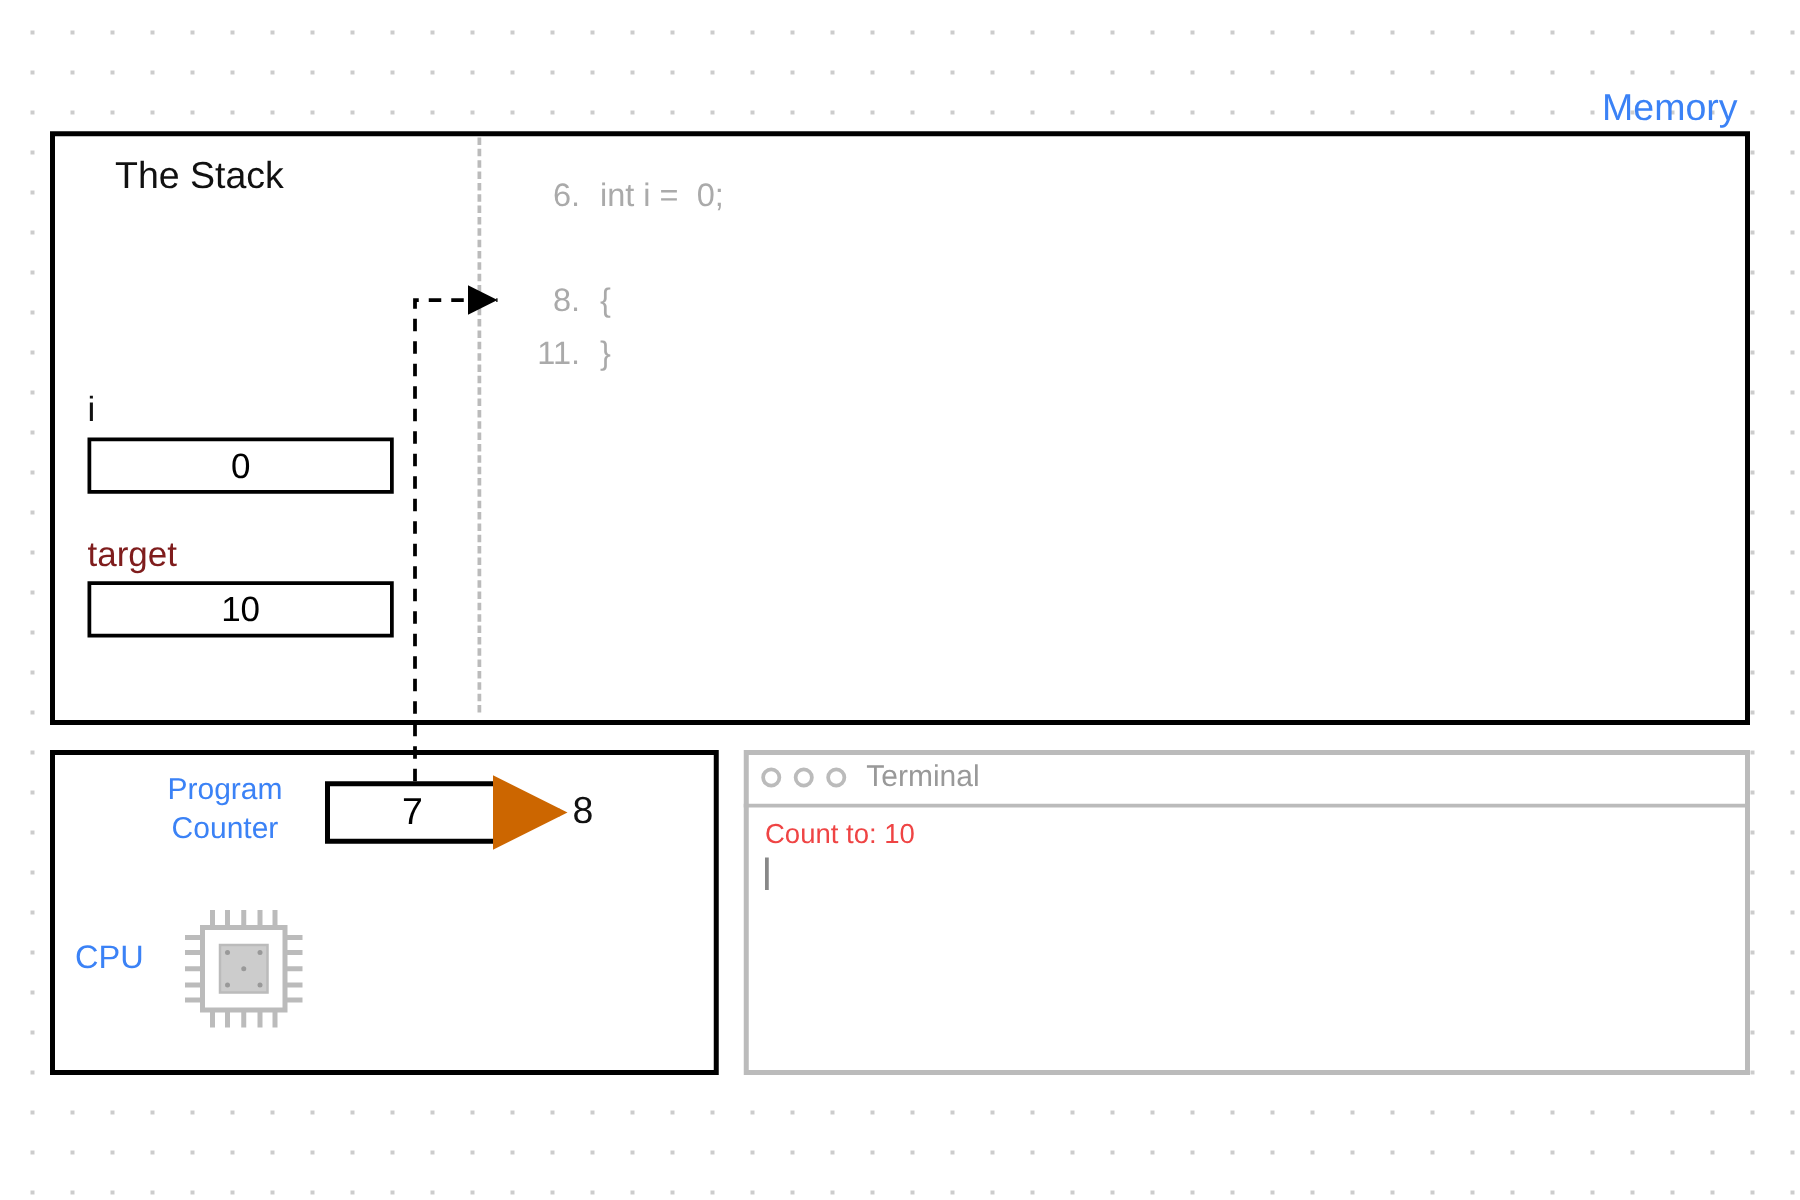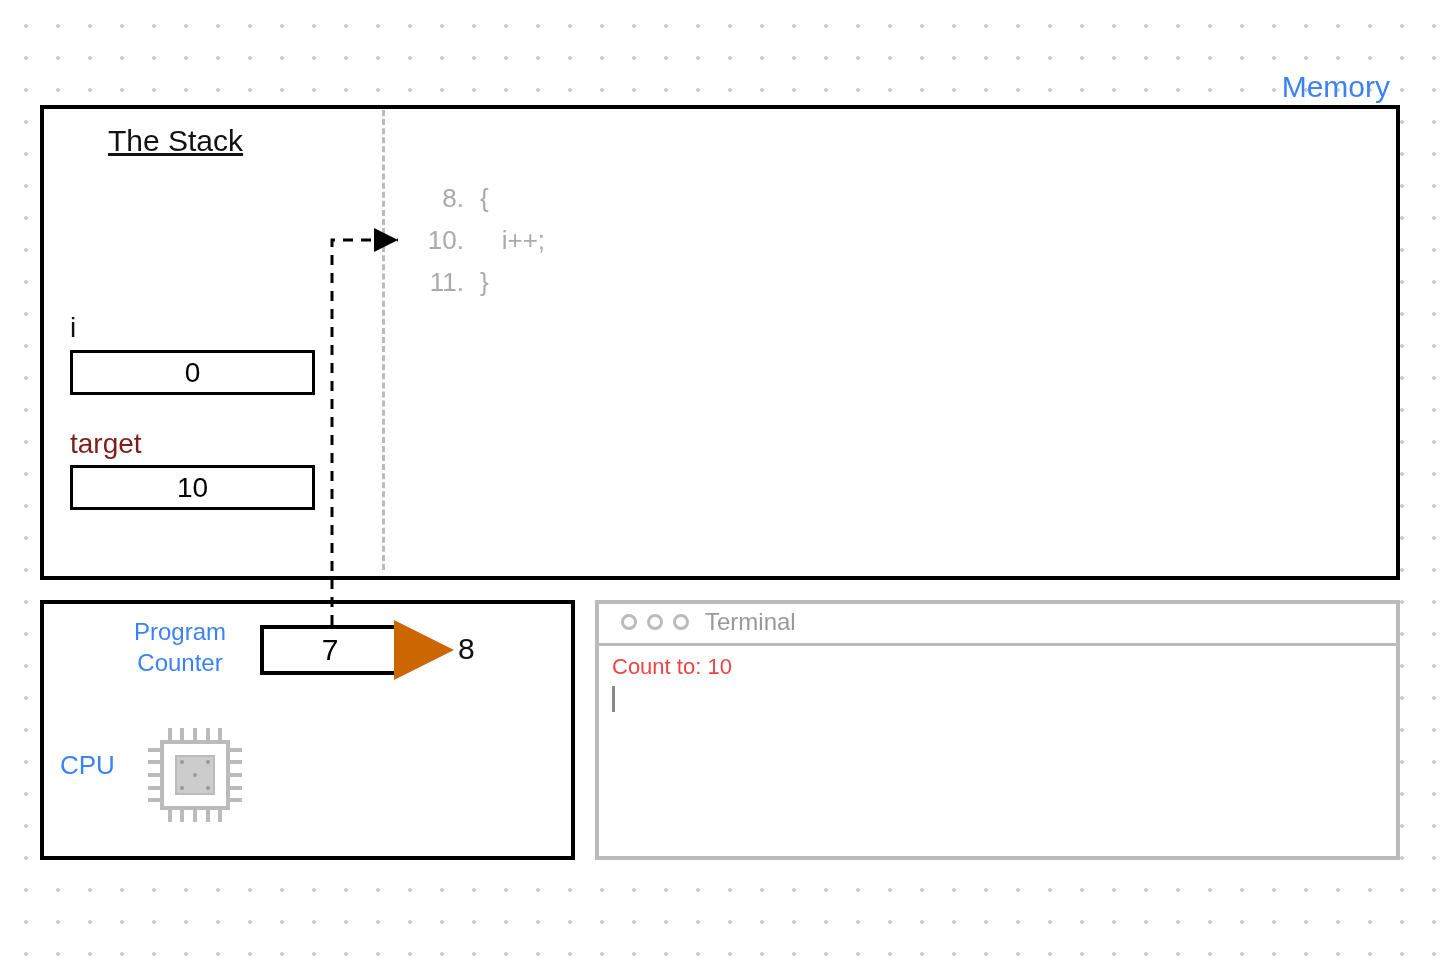--- a/index.html
+++ b/index.html
@@ -27,22 +27,22 @@
     color: #3b82f6;
   }
   
   .memory-panel {
     left: 40px; top: 105px;
     width: 1360px; height: 475px;
     border: 4px solid #000;
     background: #fff;
   }
   .stack-title {
-    left: 108px; top: 124px;
-    font-size: 30px; color: #111; text-decoration: underline;
+    left: 92px; top: 124px;
+    font-size: 30px; color: #111;
   }
   
   .var-label-i { left: 70px; top: 312px; font-size: 28px; color:#111; }
   .var-box-i {
     left: 70px; top: 350px; width: 245px; height: 45px;
     background:#fff; border:3px solid #000;
     display:flex; align-items:center; justify-content:center;
     font-size:28px; font-family:"Segoe UI",Arial,sans-serif;
   }
   .var-label-target { left: 70px; top: 428px; font-size:28px; color:#7f1d1d; font-family:"Segoe UI",Arial,sans-serif;}
@@ -99,21 +99,21 @@
   
   .term-panel {
     left: 595px; top: 600px;
     width: 805px; height: 260px;
     border: 4px solid #bbb; background:#fff;
   }
   .term-titlebar {
     left: 595px; top: 600px; width: 805px; height: 46px;
     border-bottom: 3px solid #bbb;
     display:flex; align-items:center; gap:10px;
-    padding-left:26px;
+    padding-left:14px;
   }
   .term-dot { width:16px; height:16px; border:3px solid #bbb; border-radius:50%; }
   .term-title { margin-left:6px; font-size:24px; color:#999; }
   .term-body {
     left: 612px; top: 652px;
     font-family:"Segoe UI",Arial,sans-serif;
     font-size:22px; color:#ef4444; line-height:1.4;
   }
   .term-cursor { display:inline-block; width:3px; height:26px; background:#888; vertical-align:middle; }
   
@@ -135,23 +135,23 @@
   </div>
 
 <div class="layer var-label-target">target</div>
 <div class="layer var-box-target">
     <span>10</span>
   </div>
 
 <div class="layer divider"></div>
 
 <div class="layer codeblock" id="codeblock">
+    <div class="codeline"><span class="num">6.</span><span class="txt">int i =  0;</span></div>
     <div class="codeline"><span class="num"></span><span class="txt"></span></div>
     <div class="codeline"><span class="num">8.</span><span class="txt">{</span></div>
-    <div class="codeline"><span class="num">10.</span><span class="txt">   i++;</span></div>
     <div class="codeline"><span class="num">11.</span><span class="txt">}</span></div>
   </div>
 
 <div class="layer cpu-panel"></div>
 <div class="layer pc-label">
   <span>Program</span><br>
   <span>Counter</span>
 </div>
 <div class="layer pc-box">
     <span>7</span>

